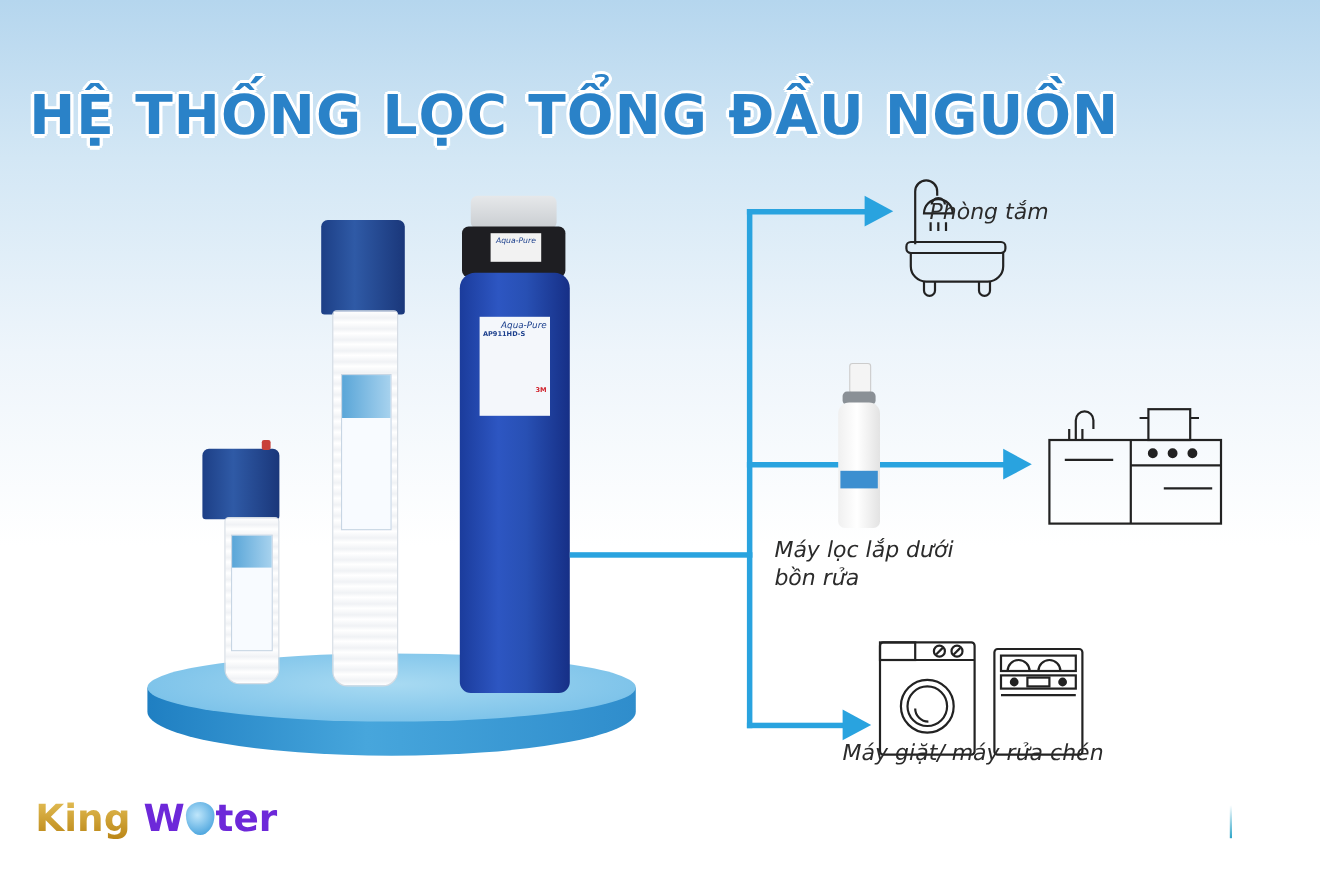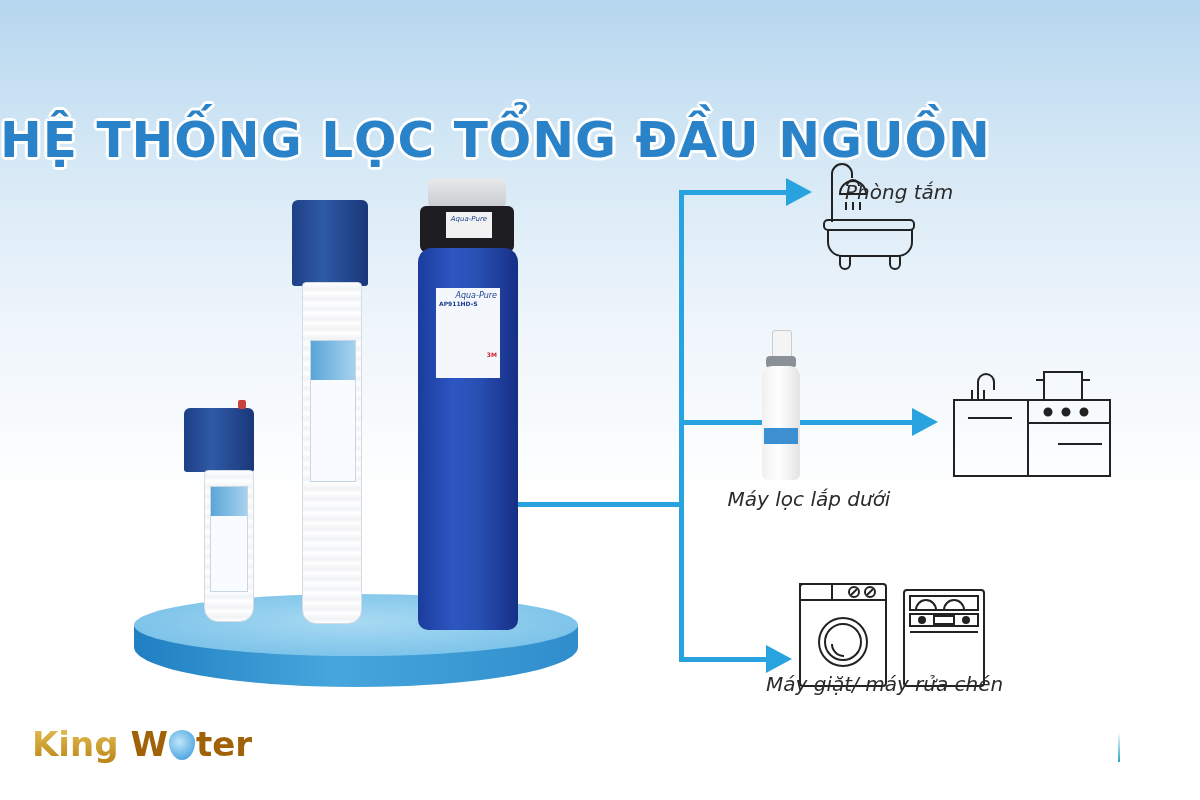--- a/index.html
+++ b/index.html
@@ -1,22 +1,22 @@
 <!DOCTYPE html>
 <html><head>
 <meta charset="utf-8">
 <style>
   html,body{margin:0;padding:0;}
   body{width:1200px;height:800px;overflow:hidden;position:relative;
     background:linear-gradient(180deg,#b5d6ee 0%,#d3e7f5 18%,#eef5fb 40%,#ffffff 62%,#ffffff 100%);
     font-family:"DejaVu Sans",sans-serif;}
-  .title{position:absolute;left:0;top:76px;width:1044px;text-align:left;
+  .title{position:absolute;left:0;top:76px;width:1044px;text-align:center;
     font-family:"DejaVu Sans",sans-serif;font-weight:bold;font-size:50px;letter-spacing:1px;
     color:#2a82c8;-webkit-text-stroke:0px;
-    text-shadow:3px 0 #fff,-3px 0 #fff,0 3px #fff,0 -3px #fff,2px 2px #fff,-2px -2px #fff,2px -2px #fff,-2px 2px #fff;margin-top:35px;}
+    text-shadow:3px 0 #fff,-3px 0 #fff,0 3px #fff,0 -3px #fff,2px 2px #fff,-2px -2px #fff,2px -2px #fff,-2px 2px #fff;}
   .pipe{position:absolute;background:#29a3df;}
   .arrow{position:absolute;width:0;height:0;border-top:14px solid transparent;border-bottom:14px solid transparent;border-left:26px solid #29a3df;}
   .label{position:absolute;font-family:"DejaVu Sans",sans-serif;font-style:italic;color:#2b2b2b;font-size:20px;}
   .icon{position:absolute;}
   .platform-side{position:absolute;left:134px;top:625px;width:444px;height:62px;
     background:linear-gradient(90deg,#1f7fc2,#47a6dc 45%,#2f8dcc 100%);border-radius:0 0 222px 222px / 0 0 40px 40px;}
   .platform-top2{position:absolute;left:134px;top:594px;width:444px;height:62px;border-radius:50%;
     background:radial-gradient(ellipse at 50% 45%,#a8daf2 0%,#7fc4ea 70%,#56ade0 100%);}
   
   .cap{position:absolute;background:linear-gradient(90deg,#1d3f86,#2f5aa6 40%,#1a377a);border-radius:6px 6px 3px 3px;}
@@ -31,21 +31,21 @@
   .tank-collar-label{position:absolute;left:446px;top:212px;width:46px;height:26px;background:#f2f2f2;font-size:7px;color:#1a3e8c;font-style:italic;text-align:center;line-height:14px;}
   .tank-label{position:absolute;left:436px;top:288px;width:64px;height:90px;background:#f4f7fb;font-size:6px;color:#1a3e8c;padding:3px;box-sizing:border-box;}
   .tank-label .brand{font-style:italic;font-size:8px;text-align:right;}
   .undersink{position:absolute;left:760px;top:330px;width:42px;height:150px;}
   .us-top{position:absolute;left:12px;top:0;width:18px;height:26px;background:#f4f4f4;border:1px solid #ccc;border-radius:3px;}
   .us-ring{position:absolute;left:6px;top:26px;width:30px;height:12px;background:#8a9096;border-radius:4px;}
   .us-body{position:absolute;left:2px;top:36px;width:38px;height:114px;background:linear-gradient(90deg,#f0f0f0,#ffffff 45%,#e3e3e3);border-radius:10px 10px 6px 6px;}
   .us-band{position:absolute;left:2px;top:62px;width:34px;height:16px;background:#3c8fd0;}
   .logo{position:absolute;left:32px;top:724px;font-family:"DejaVu Sans",sans-serif;font-weight:bold;font-size:34px;}
   .logo .king{color:#c99a26;background:linear-gradient(180deg,#e6c25a,#b98414);-webkit-background-clip:text;background-clip:text;color:transparent;}
-  .logo .water{color:#a16207;}
+  .logo .water{color:#6d28d9;}
   .drop{display:inline-block;width:26px;height:30px;background:radial-gradient(circle at 40% 40%,#bfe6fb,#2c93d6);border-radius:50% 50% 50% 50% / 40% 40% 60% 60%;vertical-align:-4px;margin:0 1px;}
   .deco-line{position:absolute;left:1118px;top:732px;width:2px;height:30px;background:linear-gradient(180deg,#fff,#2ea5c8);}
 </style>
 </head>
 <body>
 
 <div class="title">HỆ THỐNG LỌC TỔNG ĐẦU NGUỒN</div>
 
 <div>
   <div class="platform-side"></div>
@@ -121,22 +121,23 @@
   <path d="M26 30 V12 a8 8 0 0 1 16 0 V20"></path>
   <line x1="20" y1="20" x2="20" y2="30"></line>
     <line x1="32" y1="20" x2="32" y2="30"></line>
   <rect x="92" y="2" width="38" height="28"></rect>
   <line x1="84" y1="10" x2="92" y2="10"></line>
     <line x1="130" y1="10" x2="138" y2="10"></line>
   <circle cx="96" cy="42" r="3.5" fill="#222"></circle>
     <circle cx="114" cy="42" r="3.5" fill="#222"></circle>
     <circle cx="132" cy="42" r="3.5" fill="#222"></circle>
 </svg>
-<div class="label" style="left:704px;top:486px;width:210px;text-align:center;line-height:26px;">
+<div class="label" style="left:704px;top:486px;width:210px;line-height:26px;">
   <div>Máy lọc lắp dưới</div>
+  <div>bồn rửa</div>
 </div>
 
 <svg class="icon" style="left:798px;top:582px;" width="190" height="106" viewBox="0 0 190 106" fill="none" stroke="#222" stroke-width="2">
   <rect x="2" y="2" width="86" height="102" rx="3"></rect>
   <line x1="2" y1="18" x2="88" y2="18"></line>
   <rect x="2" y="2" width="32" height="16"></rect>
   <circle cx="56" cy="10" r="5"></circle>
     <line x1="53" y1="13" x2="59" y2="7"></line>
   <circle cx="72" cy="10" r="5"></circle>
     <line x1="69" y1="13" x2="75" y2="7"></line>

